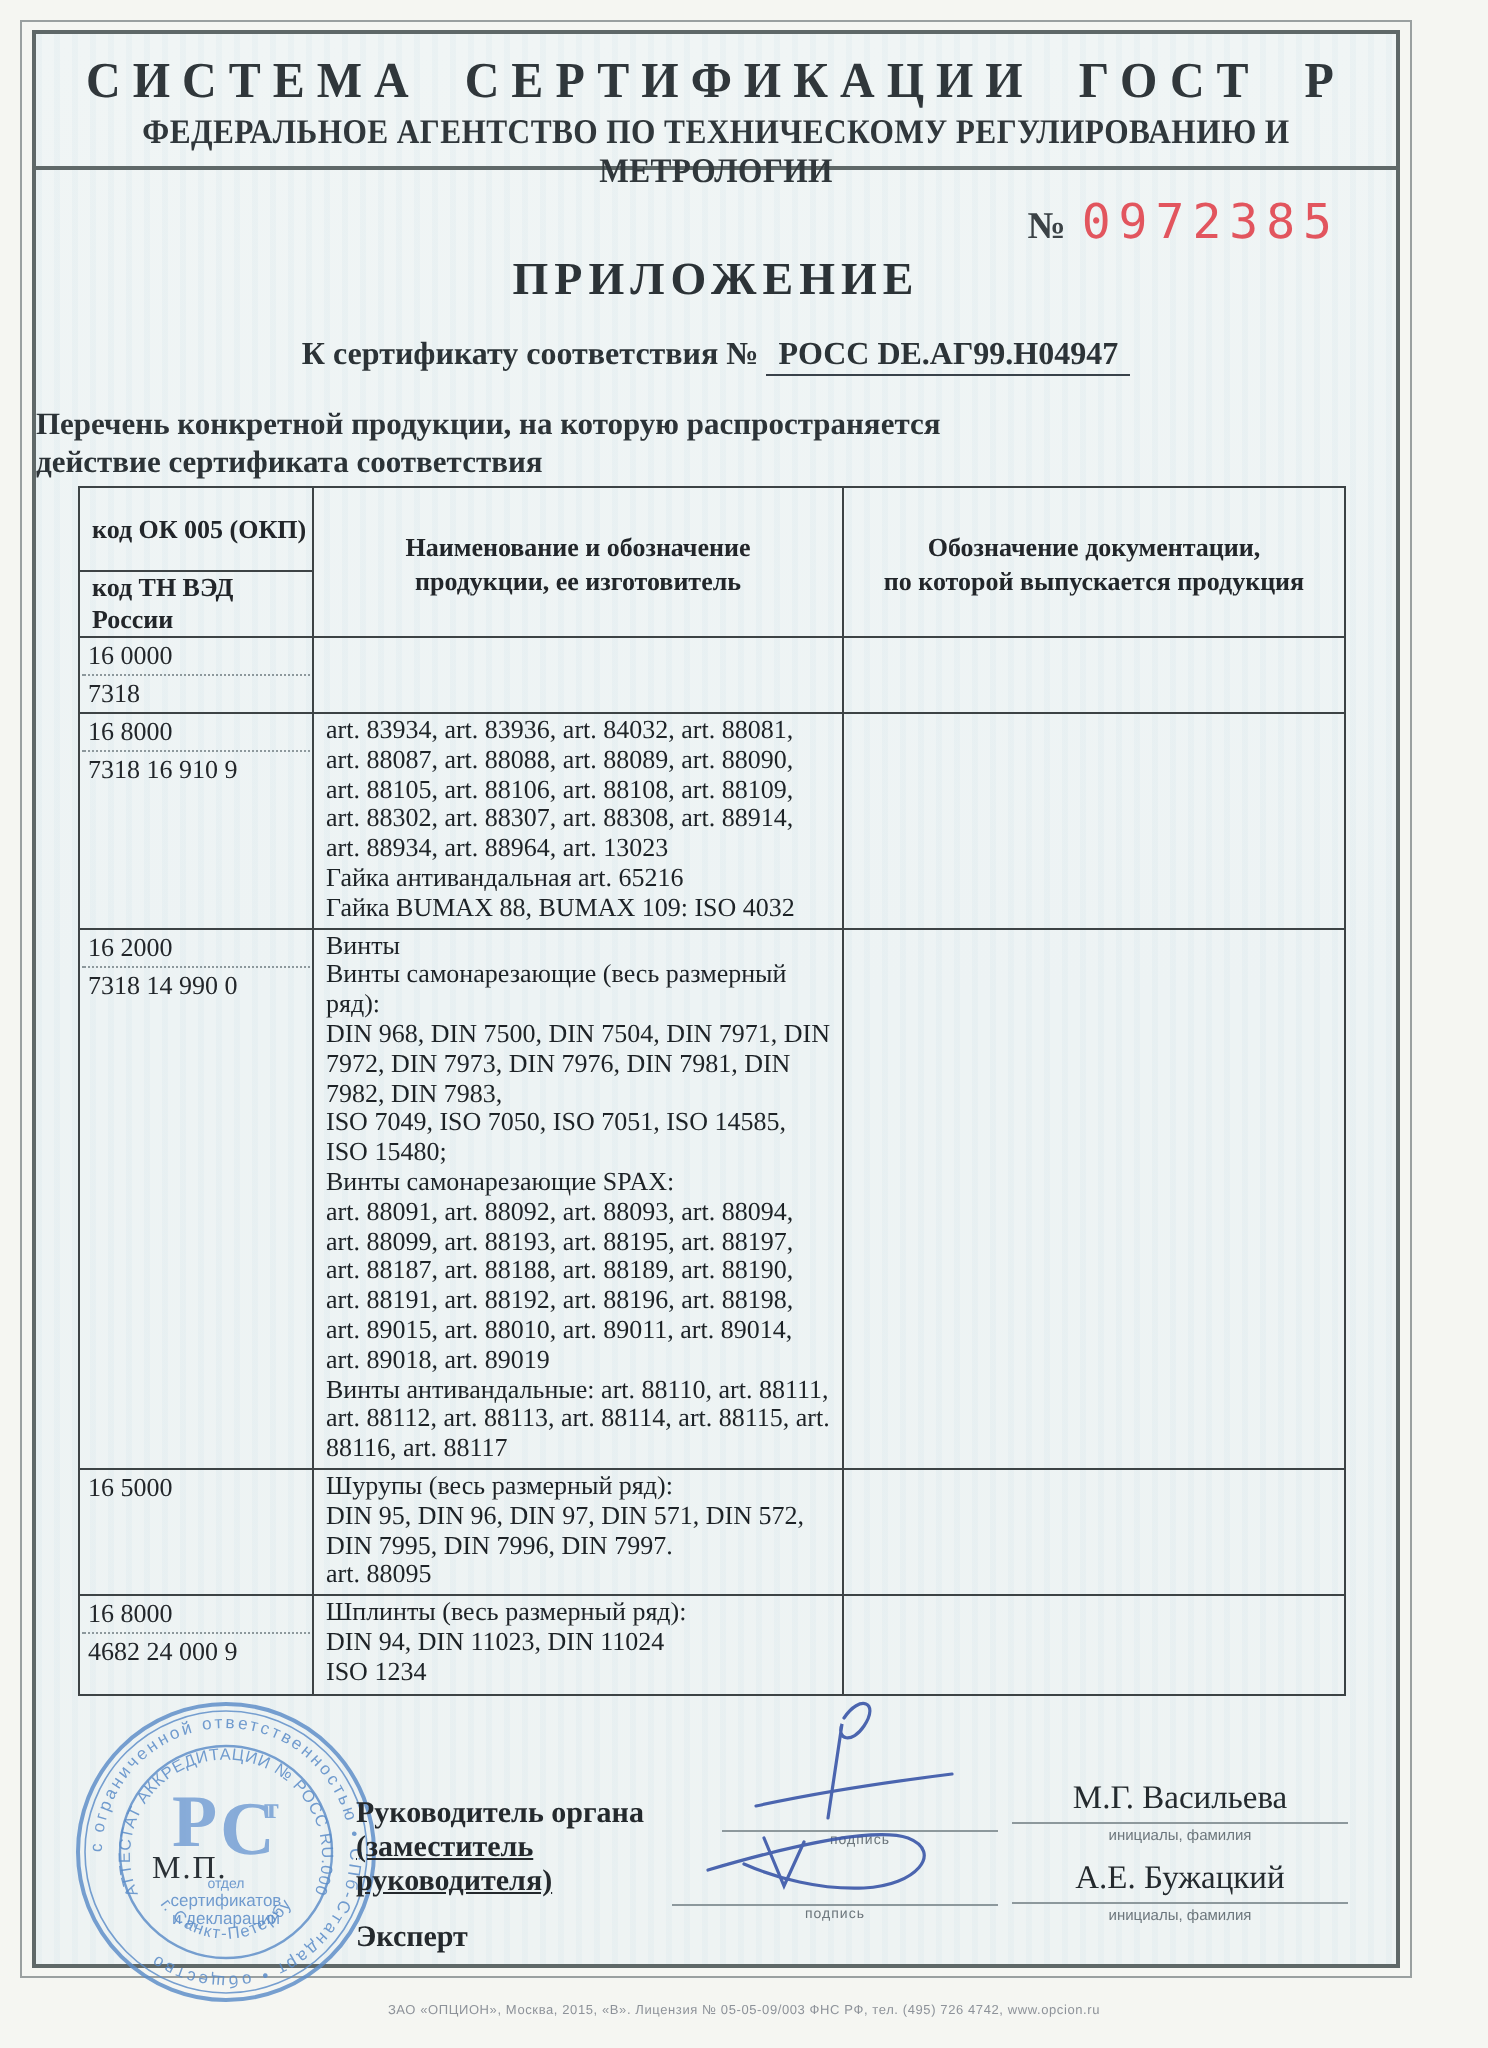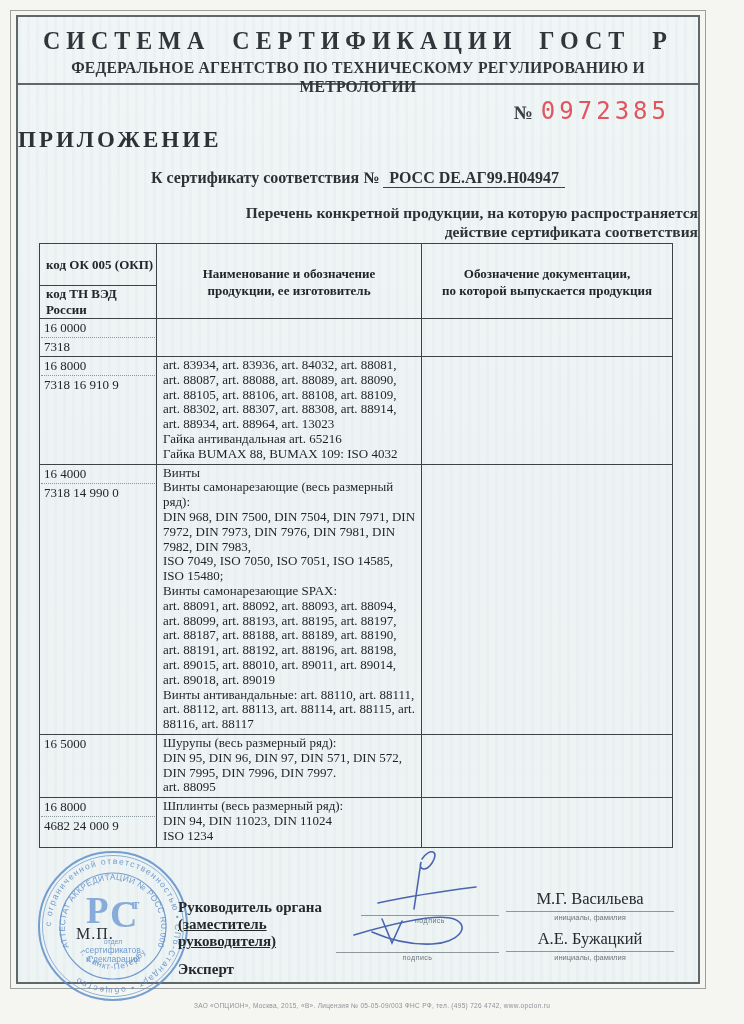--- a/index.html
+++ b/index.html
@@ -43,33 +43,33 @@
     position:absolute; top:80px; right:28px;
     white-space:nowrap;
   }
   .serial .no-sign { font-size:19px; font-weight:bold; color:#3b4246; margin-right:8px; }
   .serial .no-value {
     font-family:"DejaVu Sans Mono", monospace;
     font-size:24px; letter-spacing:4px; color:var(--serial-red,#e2555e);
   }
   .appendix-title {
     position:absolute; top:110px; left:0; width:100%;
-    text-align:left; font-size:23px; font-weight:bold; letter-spacing:3px;
+    text-align:center; font-size:23px; font-weight:bold; letter-spacing:3px;
     color:#2c3337;
   }
   .to-cert {
     position:absolute; top:152px; left:0; width:100%;
     text-align:center; font-size:16px; font-weight:bold; color:#2c3337;
   }
   .to-cert .cert-id {
     font-weight:bold; border-bottom:1px solid #39424a; padding:0 6px 1px 6px;
   }
   .list-title {
     position:absolute; top:186px; left:0; width:100%;
-    text-align:right; font-size:15.5px; font-weight:bold; line-height:19px;
+    text-align:left; font-size:15.5px; font-weight:bold; line-height:19px;
     color:#2c3337;
   }
   
   .prod-table {
     position:absolute; left:21px; top:226px; width:634px;
     border:1.5px solid #3d4345;
     background:transparent;
   }
   .t-row { display:flex; width:100%; border-top:1px solid #3d4345; }
   .t-row:first-child { border-top:none; }
@@ -176,21 +176,21 @@
             <div class="code-div"></div>
             <div class="code2">7318 16 910 9</div>
           </div>
           <div class="t-c2 cell-text">art. 83934, art. 83936, art. 84032, art. 88081, art. 88087, art. 88088, art. 88089, art. 88090, art. 88105, art. 88106, art. 88108, art. 88109, art. 88302, art. 88307, art. 88308, art. 88914, art. 88934, art. 88964, art. 13023
 Гайка антивандальная  art. 65216
 Гайка BUMAX 88, BUMAX 109: ISO 4032</div>
           <div class="t-c3 cell-text"></div>
         </div>
         <div class="t-row" style="min-height: 267px;">
           <div class="t-c1">
-            <div class="code1">16 4000</div>
+            <div class="code1">16 2000</div>
             <div class="code-div"></div>
             <div class="code2">7318 14 990 0</div>
           </div>
           <div class="t-c2 cell-text">Винты
 Винты самонарезающие  (весь размерный ряд):
 DIN 968, DIN 7500, DIN 7504, DIN 7971, DIN 7972, DIN 7973, DIN 7976, DIN 7981, DIN 7982, DIN 7983,
 ISO 7049, ISO 7050, ISO 7051, ISO 14585, ISO 15480;
 Винты самонарезающие SPAX:
 art. 88091, art. 88092, art. 88093, art. 88094, art. 88099, art. 88193, art. 88195, art. 88197, art. 88187, art. 88188, art. 88189, art. 88190, art. 88191, art. 88192, art. 88196, art.  88198, art. 89015, art.  88010, art.  89011, art. 89014, art. 89018, art. 89019
 Винты антивандальные: art. 88110, art. 88111, art. 88112, art. 88113, art. 88114, art. 88115, art. 88116, art. 88117</div>

